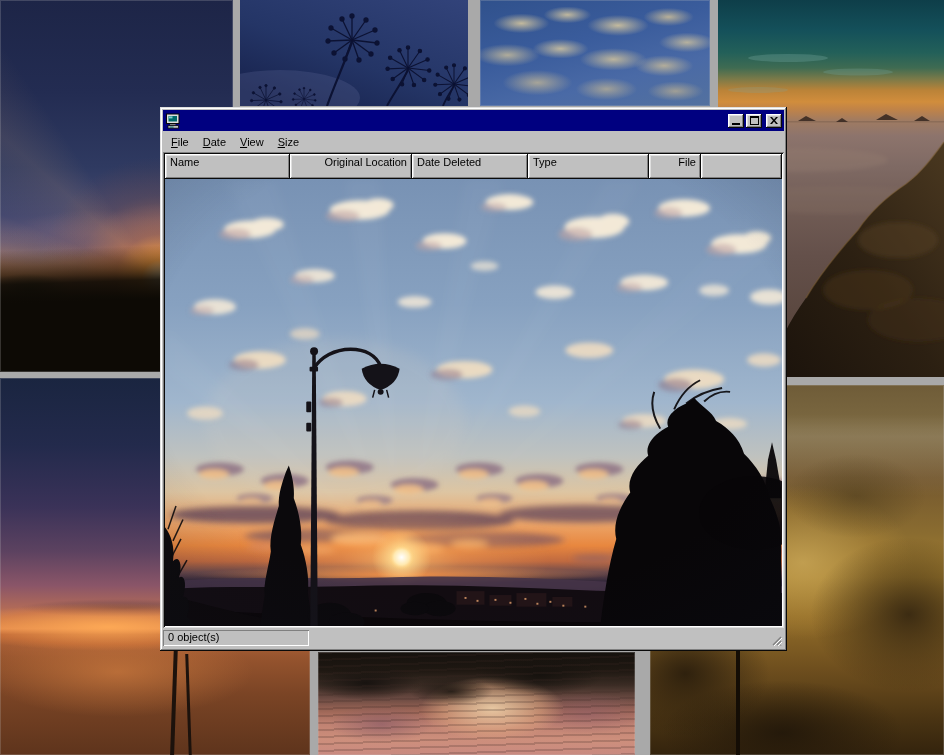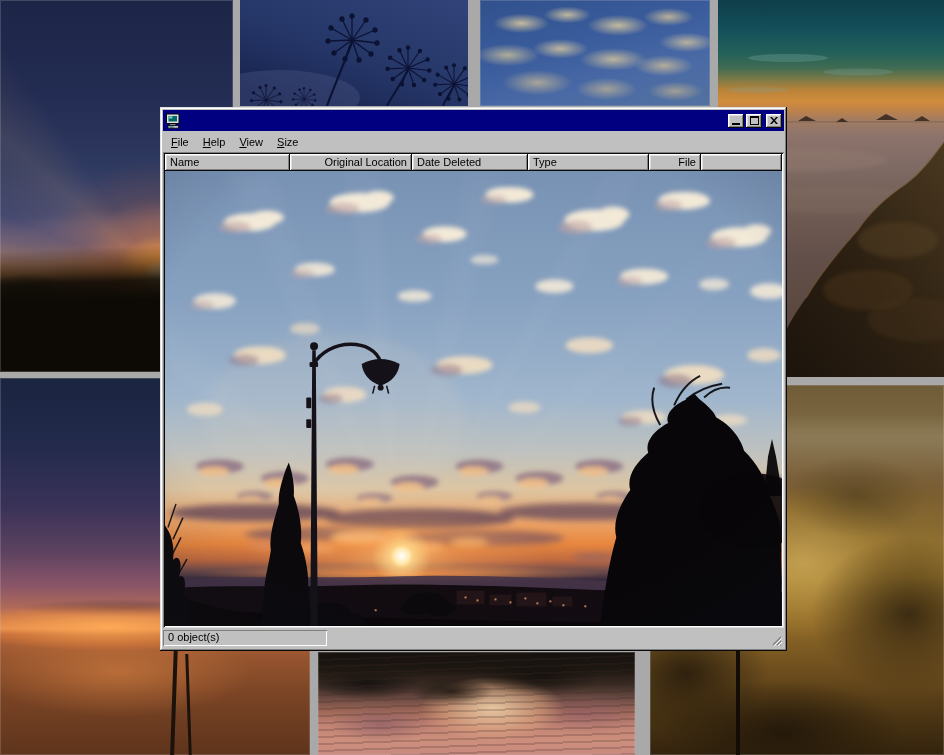--- a/index.html
+++ b/index.html
@@ -79,32 +79,32 @@
   .ctl{width:16px;height:14px;background:#c0c0c0;display:inline-flex;align-items:center;justify-content:center;
     box-shadow:inset -1px -1px #0a0a0a, inset 1px 1px #fff, inset -2px -2px #808080, inset 2px 2px #dfdfdf;}
   .ctl.close{margin-left:2px;}
   .g-min{display:block;width:8px;height:2px;background:#000;margin-top:7px;}
   .g-max{display:block;width:9px;height:9px;box-sizing:border-box;border:1px solid #000;border-top-width:2px;}
   .menubar{flex:none;height:20px;display:flex;align-items:center;padding:1px 0 0 1px;}
   .menu-item{font-size:11px;color:#000;padding:2px 7px;line-height:14px;}
   .menu-item::first-letter{text-decoration:underline;}
   .listview{flex:1;min-height:0;display:flex;flex-direction:column;background:#c0c0c0;padding:2px;
     box-shadow:inset 1px 1px #808080, inset -1px -1px #dfdfdf, inset 2px 2px #0a0a0a, inset -2px -2px #fff;}
-  .header-row{flex:none;height:17px;display:flex;}
+  .header-row{flex:none;height:25px;display:flex;}
   .header-cell{box-sizing:border-box;background:#c0c0c0;font-size:11px;line-height:17px;padding:0 5px;color:#000;
     white-space:nowrap;overflow:hidden;
     box-shadow:inset -1px -1px #0a0a0a, inset 1px 1px #fff, inset -2px -2px #808080, inset 2px 2px #dfdfdf;}
   .hc1{width:125px;} .hc2{width:122px;text-align:right;} .hc3{width:116px;} .hc4{width:121px;}
   .hc5{width:52px;text-align:right;} .hc6{flex:1;}
   .photo{flex:1;min-height:0;position:relative;background:#000;overflow:hidden;}
   .photo svg{position:absolute;inset:0;width:100%;height:100%;display:block;}
   .statusbar{flex:none;height:18px;display:flex;gap:3px;padding-top:2px;position:relative;}
   .panel{box-sizing:border-box;height:16px;font-size:11px;line-height:15px;color:#000;padding:0 5px;
     box-shadow:inset 1px 1px #808080, inset -1px -1px #fff;}
-  .pn1{width:164px;flex:none;}
+  .pn1{width:146px;flex:none;}
   .pn2{flex:1;}
   .grip{position:absolute;right:1px;bottom:1px;}
 </style>
 </head>
 <body>
 
 <div class="desktop">
 
   <div class="tile t-tl"></div>
 
@@ -244,21 +244,21 @@
         <span class="ctl close">
           <svg width="8" height="7" viewBox="0 0 8 7">
             <path d="M0,0 L2,0 L4,2.4 L6,0 L8,0 L5,3.5 L8,7 L6,7 L4,4.6 L2,7 L0,7 L3,3.5 Z" fill="#000"></path>
           </svg>
         </span>
       </span>
     </div>
 
     <div class="menubar">
       <span class="menu-item">File</span>
-      <span class="menu-item">Help</span>
+      <span class="menu-item">Date</span>
       <span class="menu-item">View</span>
       <span class="menu-item">Size</span>
     </div>
 
     <div class="listview">
       <div class="header-row">
         <span class="header-cell hc1">Name</span>
         <span class="header-cell hc2">Original Location</span>
         <span class="header-cell hc3">Date Deleted</span>
         <span class="header-cell hc4">Type</span>

